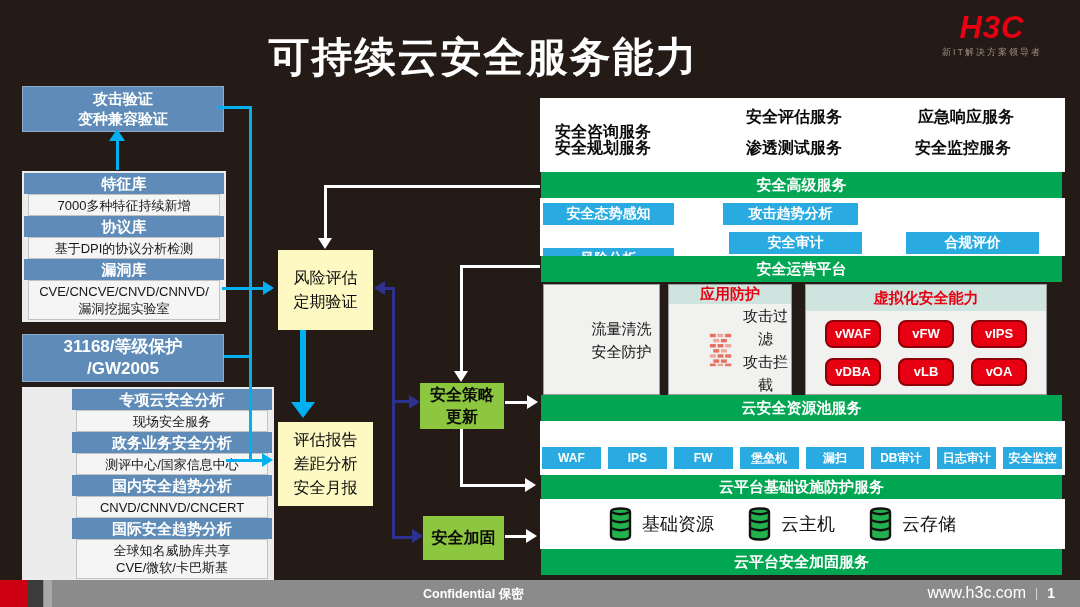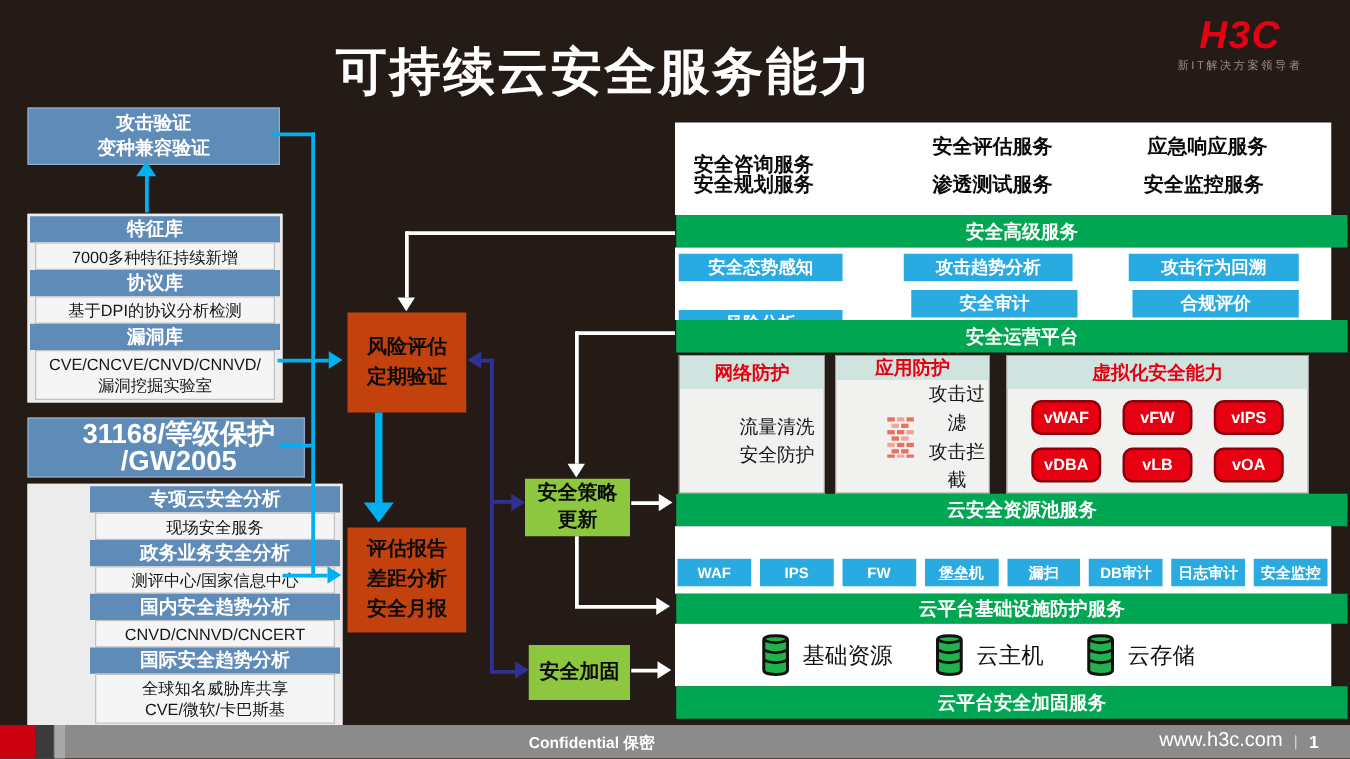--- a/index.html
+++ b/index.html
@@ -17,29 +17,29 @@
   .logo-text{color:#e60012;font-size:31px;font-weight:bold;font-style:italic;letter-spacing:1px;line-height:32px;}
   .logo-tag{color:#9d8a84;font-size:9px;letter-spacing:2px;margin-top:2px;}
   
   .steelbox{position:absolute;background:#5e8bb7;border:1px solid #8fadcb;color:#fff;
     font-weight:bold;display:flex;align-items:center;justify-content:center;text-align:center;}
   .grp{position:absolute;border:2px solid #ececec;background:#ececec;}
   .grp-h{background:#5e8bb7;color:#fff;font-weight:bold;font-size:15px;text-align:center;line-height:21px;height:21px;}
   .grp-b{background:#f5f5f5;border:1px solid #c2c2c2;margin:0 4px;color:#161616;font-size:13px;
     text-align:center;display:flex;align-items:center;justify-content:center;line-height:17px;}
   
-  .cyanbox{position:absolute;background:#c2410c;color:#0b0b0b;font-weight:bold;font-size:16px;
+  .cyanbox{position:absolute;background:#fef9c3;color:#0b0b0b;font-weight:normal;font-size:16px;
     display:flex;align-items:center;justify-content:center;text-align:center;line-height:24px;}
   .limebox{position:absolute;background:#8dc63f;color:#0b0b0b;font-weight:bold;font-size:16px;
     display:flex;align-items:center;justify-content:center;text-align:center;line-height:22px;}
   
   #panel{position:absolute;left:540px;top:98px;width:525px;height:479px;}
   .band{position:absolute;left:0;width:525px;background:#fff;}
   .gbar{position:absolute;left:1px;width:521px;background:#00a651;color:#fff;font-weight:bold;
-    font-size:15px;text-align:center;display:flex;align-items:center;justify-content:center;padding-left:16px;}
+    font-size:15px;text-align:center;display:flex;align-items:center;justify-content:center;}
   .svc{position:absolute;color:#0b0b0b;font-weight:bold;font-size:16px;}
   .chip{position:absolute;background:#29abe2;color:#fff;font-weight:bold;font-size:14px;
     display:flex;align-items:center;justify-content:center;}
   .subpanel{position:absolute;border:1px solid #9c9c9c;background:#f1f1ef;display:flex;flex-direction:column;}
   .subpanel .sp-h{height:26px;background:#cfe3df;color:#e60012;font-weight:bold;font-size:15px;
     display:flex;align-items:center;justify-content:center;}
   .subpanel .sp-b{flex:1;display:flex;align-items:center;justify-content:center;color:#161616;
     font-size:15px;line-height:23px;text-align:center;padding-left:40px;}
   .vbtn{background:#e60012;border:2px solid #8e0008;border-radius:8px;color:#fff;font-weight:bold;
     font-size:13px;width:52px;height:24px;display:flex;align-items:center;justify-content:center;}
@@ -90,21 +90,21 @@
   <div class="grp" style="left:22px;top:171px;width:200px;">
     <div class="grp-h">特征库</div>
     <div class="grp-b" style="height:20px;">7000多种特征持续新增</div>
     <div class="grp-h">协议库</div>
     <div class="grp-b" style="height:20px;">基于DPI的协议分析检测</div>
     <div class="grp-h">漏洞库</div>
     <div class="grp-b pre" style="height:38px;">CVE/CNCVE/CNVD/CNNVD/
 漏洞挖掘实验室</div>
   </div>
 
-  <div class="steelbox pre" style="left:22px;top:334px;width:200px;height:46px;font-size:22px;line-height:22px;padding-left:20px;">31168/等级保护
+  <div class="steelbox pre" style="left:22px;top:334px;width:200px;height:46px;font-size:17px;line-height:22px;">31168/等级保护
 /GW2005</div>
 
   <div class="grp" style="left:22px;top:387px;width:200px;padding-left:48px;">
     <div class="grp-h">专项云安全分析</div>
     <div class="grp-b" style="height:20px;">现场安全服务</div>
     <div class="grp-h">政务业务安全分析</div>
     <div class="grp-b" style="height:20px;">测评中心/国家信息中心</div>
     <div class="grp-h">国内安全趋势分析</div>
     <div class="grp-b" style="height:20px;">CNVD/CNNVD/CNCERT</div>
     <div class="grp-h">国际安全趋势分析</div>
@@ -129,30 +129,28 @@
       <span class="svc" style="left:15px;top:40px;">安全规划服务</span>
       <span class="svc" style="left:206px;top:40px;">渗透测试服务</span>
       <span class="svc" style="left:375px;top:40px;">安全监控服务</span>
     </div>
 
     <div class="gbar" style="top:74px;height:26px;">安全高级服务</div>
 
     <div class="band" style="top:100px;height:58px;">
       <div class="chip" style="left:3px;top:5px;width:131px;height:22px;">安全态势感知</div>
       <div class="chip" style="left:183px;top:5px;width:135px;height:22px;">攻击趋势分析</div>
-      <div class="chip" style="left:363px;top:5px;width:136px;height:22px;">攻击行为回溯</div>
       <div class="chip" style="left:3px;top:50px;width:131px;height:22px;">风险分析</div>
       <div class="chip" style="left:189px;top:34px;width:133px;height:22px;">安全审计</div>
       <div class="chip" style="left:366px;top:34px;width:133px;height:22px;">合规评价</div>
     </div>
 
     <div class="gbar" style="top:158px;height:26px;">安全运营平台</div>
 
     <div class="subpanel" style="left:3px;top:186px;width:115px;height:109px;">
-      <div class="sp-h">网络防护</div>
       <div class="sp-b pre">流量清洗
 安全防护</div>
     </div>
     <div class="subpanel" style="left:128px;top:186px;width:122px;height:109px;">
       <div class="sp-h">应用防护</div>
       <div class="sp-b" style="gap:8px;">
         <svg width="27" height="40" viewBox="0 0 27 40">
           <g>
             <rect x="1" y="1" width="7" height="4" fill="#e8705f"></rect>
               <rect x="10" y="1" width="7" height="4" fill="#f0a79b"></rect>

